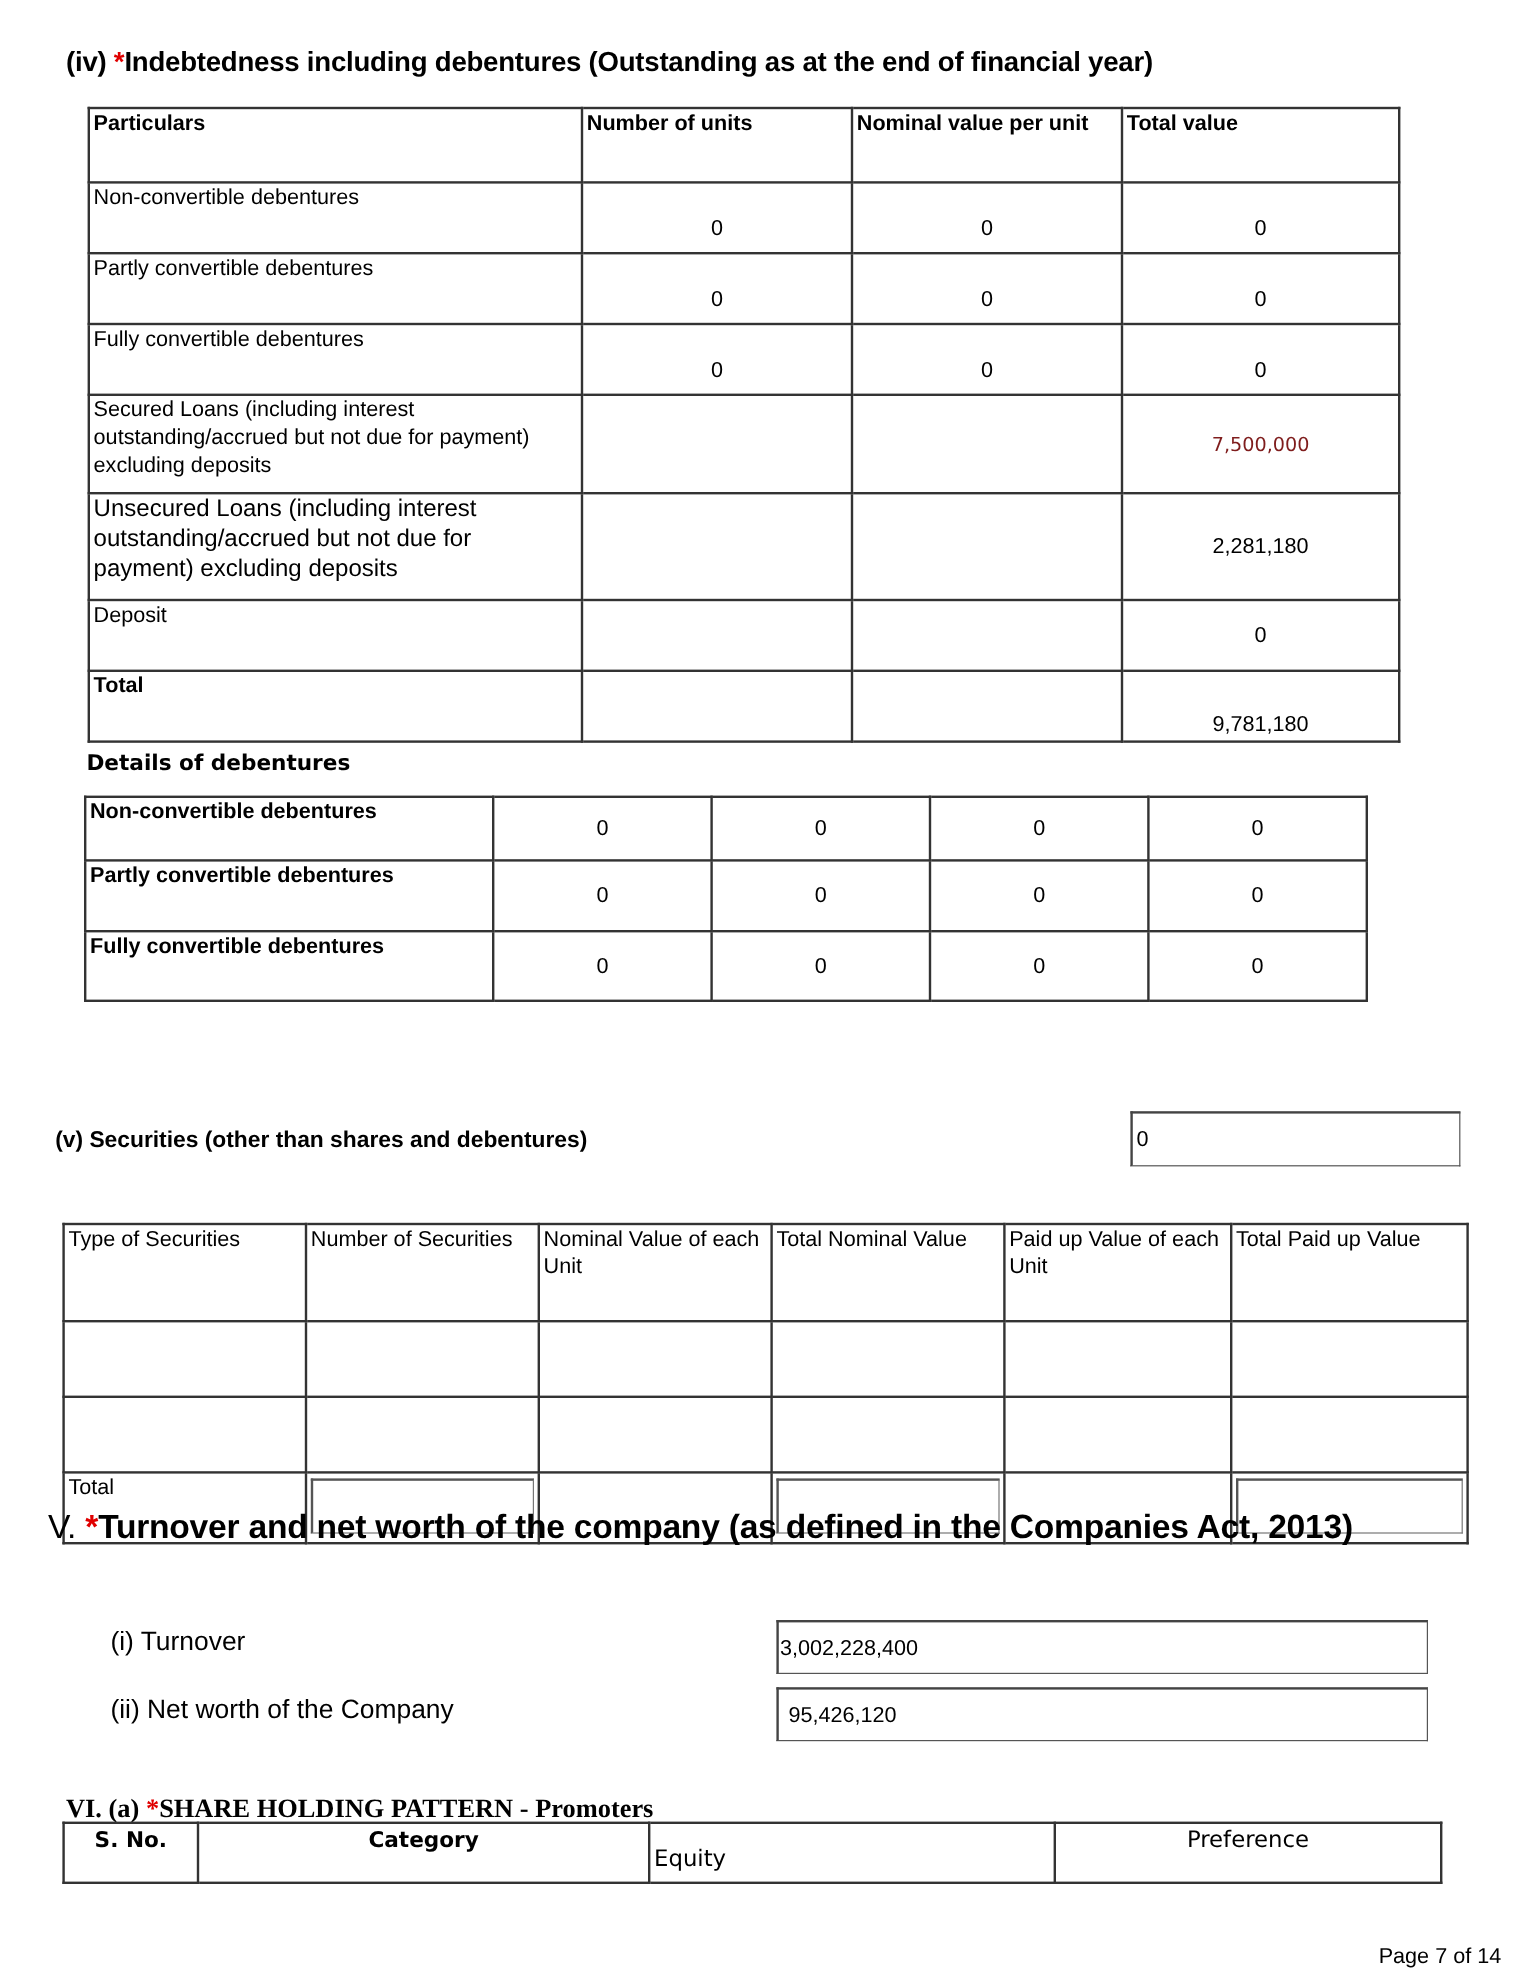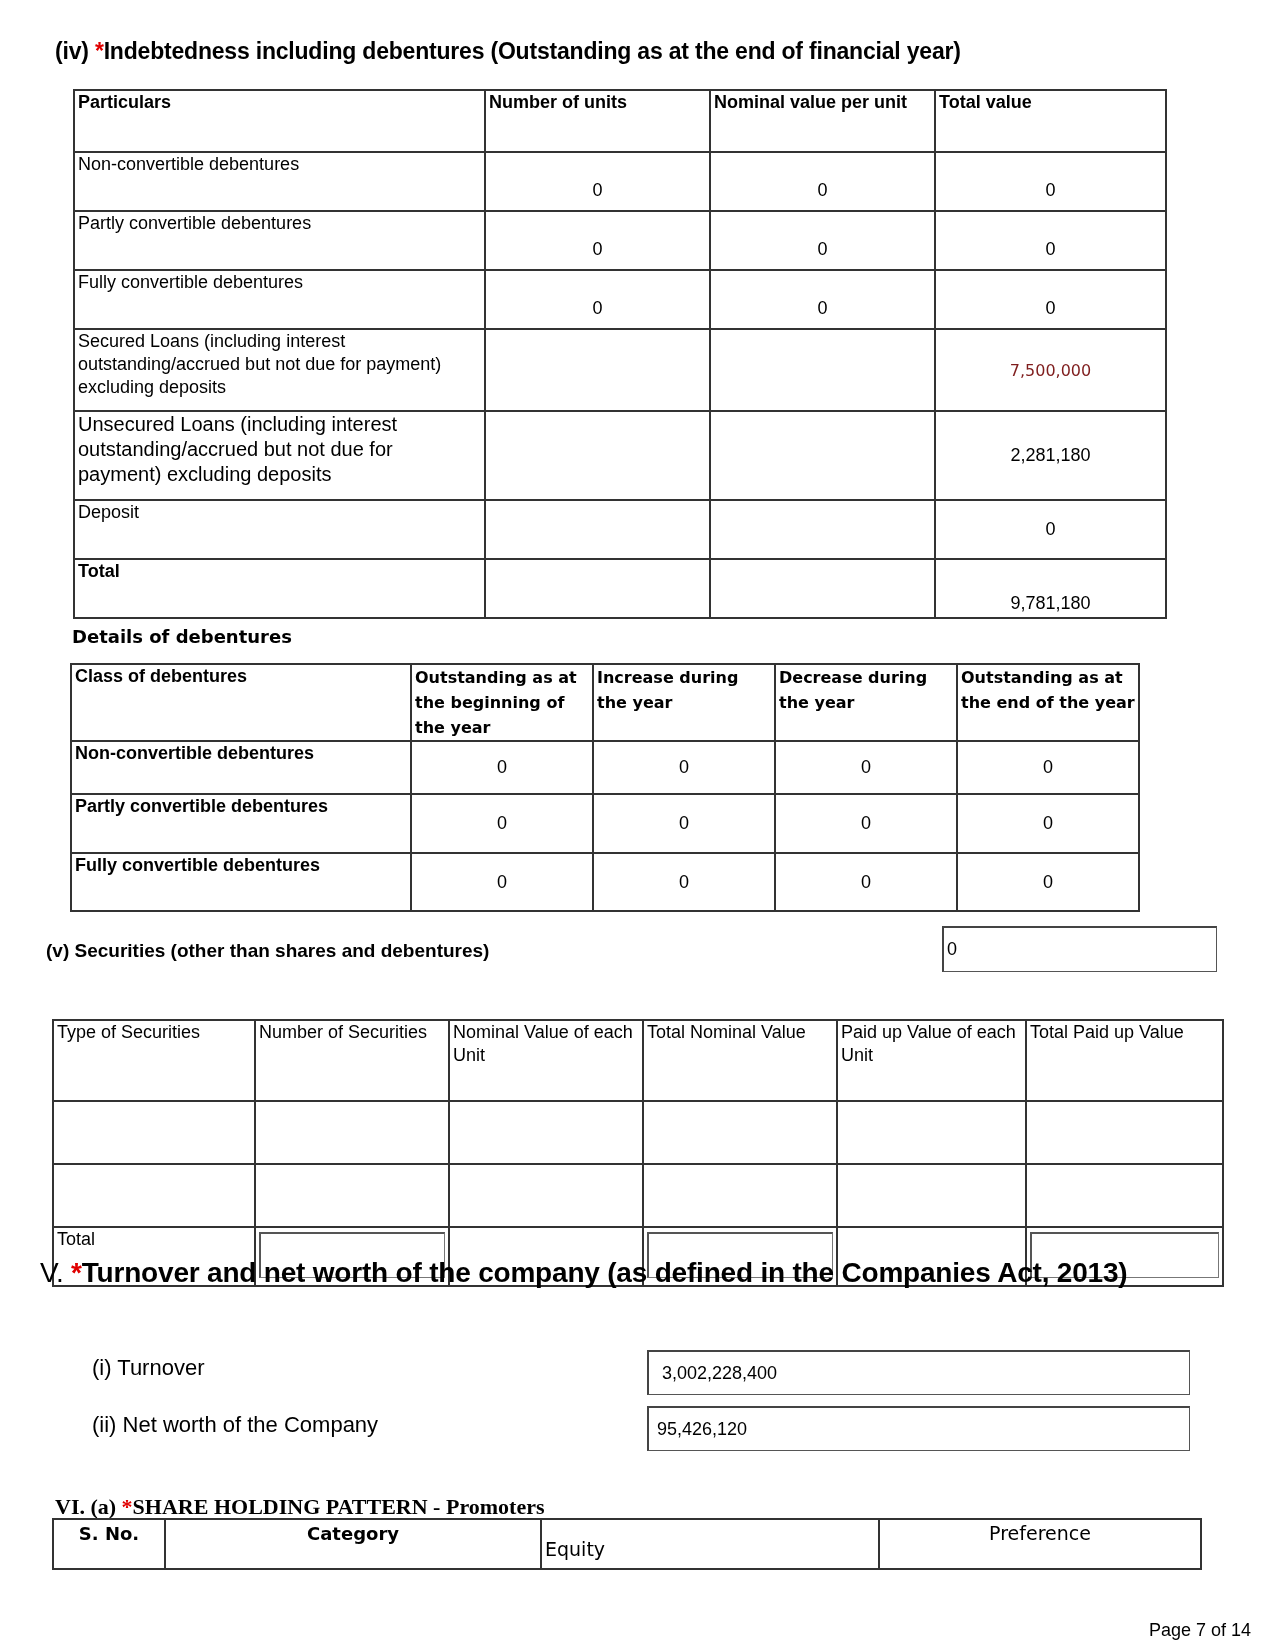--- a/index.html
+++ b/index.html
@@ -92,27 +92,20 @@
 
 <table class="grid" style="left:70px; top:663px; width:1068px;">
   <colgroup>
       <col style="width:340px">
       <col style="width:182px">
       <col style="width:182px">
       <col style="width:182px">
       <col style="width:182px">
     </colgroup>
   <tbody>
-      <tr style="height:77px">
-    <td class="b">Class of debentures</td>
-    <td class="b cal" style="line-height:25px">Outstanding as at the beginning of the year</td>
-    <td class="b cal" style="line-height:25px">Increase during the year</td>
-    <td class="b cal" style="line-height:25px">Decrease during the year</td>
-    <td class="b cal" style="line-height:25px">Outstanding as at the end of the year</td>
-  </tr>
   <tr style="height:53px">
     <td class="b">Non-convertible debentures</td>
     <td class="num">0</td>
     <td class="num">0</td>
     <td class="num">0</td>
     <td class="num">0</td>
   </tr>
   <tr style="height:59px">
     <td class="b">Partly convertible debentures</td>
     <td class="num">0</td>
@@ -182,21 +175,21 @@
         </td>
   </tr>
 </tbody>
   </table>
 
 <div class="abs h-V">
   <span style="font-weight:normal">V.  </span><span class="req">*</span><span>Turnover and net worth of the company (as defined in the Companies Act, 2013)</span>
 </div>
 
 <div class="abs lbl" style="left:92px; top:1355px;">(i) Turnover</div>
-<div class="box" style="left:647px; top:1350px; width:543px; height:45px; line-height:43px; padding-left:13px;">3,002,228,400</div>
+<div class="box" style="left:647px; top:1350px; width:543px; height:45px; line-height:43px; padding-left:1px;">3,002,228,400</div>
 
 <div class="abs lbl" style="left:92px; top:1412px;">(ii) Net worth of the Company</div>
 <div class="box" style="left:647px; top:1406px; width:543px; height:45px; line-height:43px; padding-left:8px;">95,426,120</div>
 
 <div class="abs h-VI">
   <span>VI.  (a) </span><span class="req">*</span><span>SHARE HOLDING PATTERN - Promoters</span>
 </div>
 
 <table class="grid" style="left:52px; top:1518px; width:1148px;">
   <colgroup>

